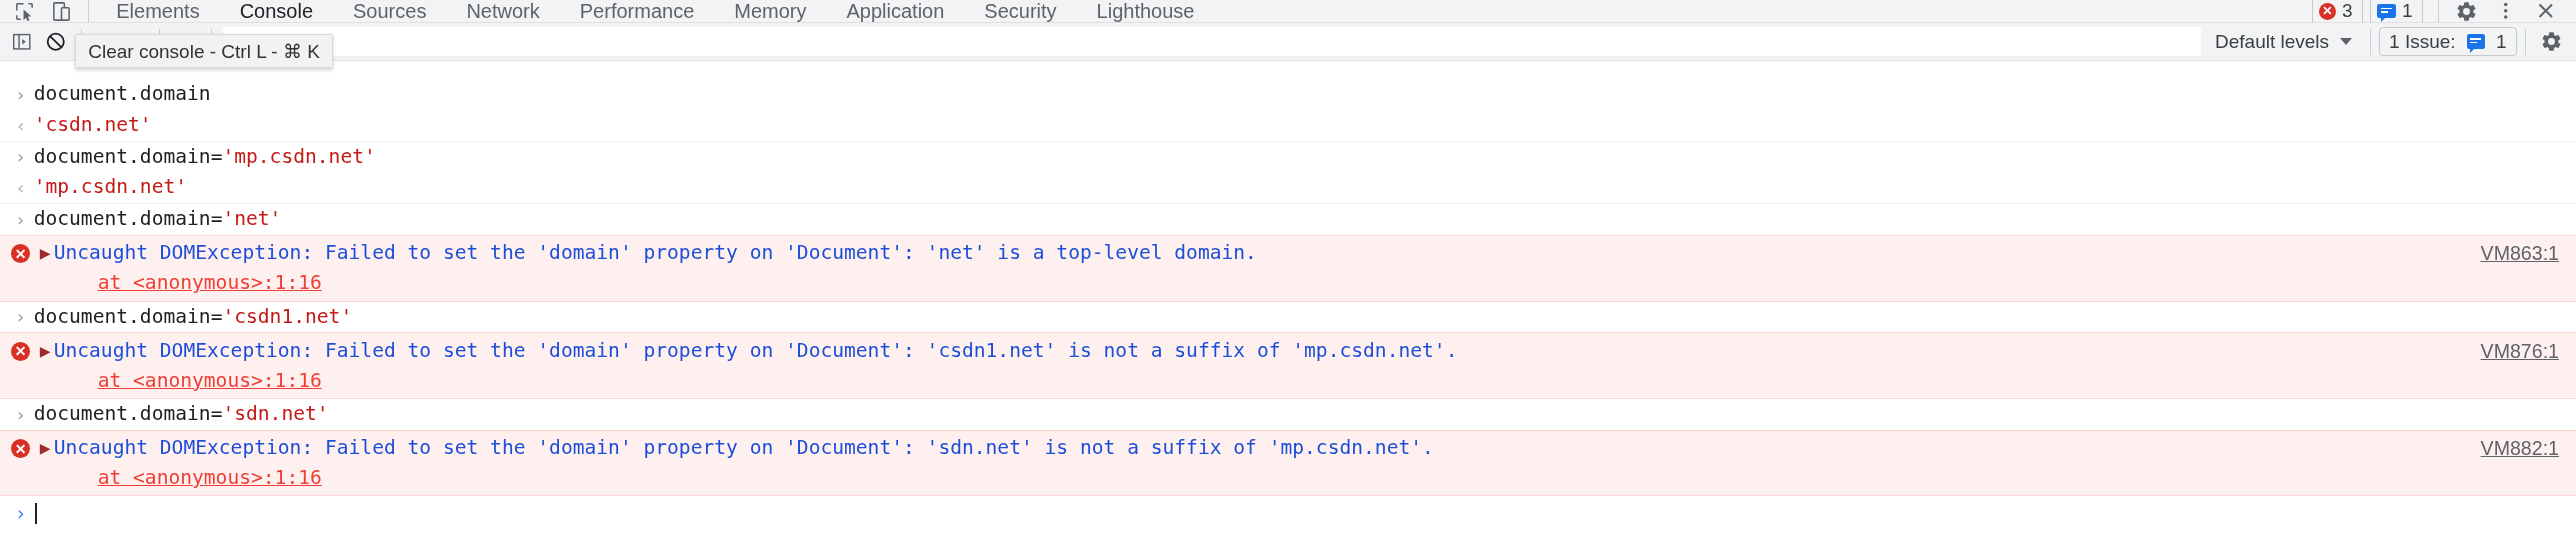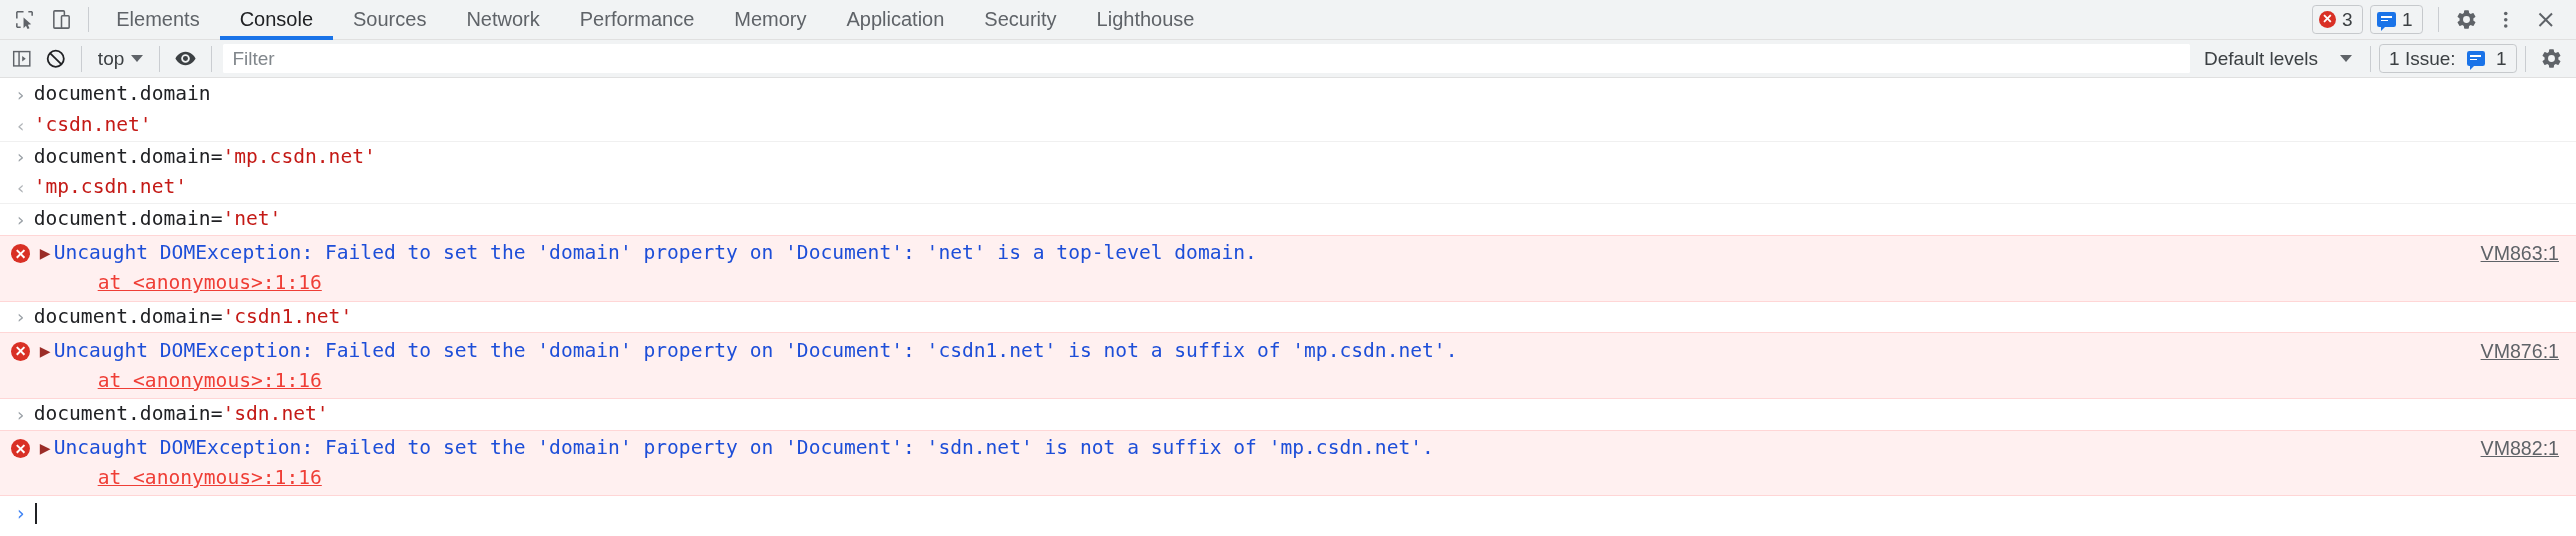--- a/index.html
+++ b/index.html
@@ -8,21 +8,21 @@
     width: 2576px; height: 537px;
     background: #ffffff;
     font-family: "Liberation Sans", sans-serif;
     overflow: hidden;
   }
 
   
   .devtools { width: 2576px; height: 537px; position: relative; background: #fff; }
 
   .tabbar {
-    height: 40px;
+    height: 23px;
     background: #f1f3f4;
     display: flex;
     align-items: center;
     padding: 0 0 0 6.1px;
     border-bottom: 0.8px solid #e0e0e0;
     position: relative;
   }
   .tb-icon {
     width: 37px; height: 37px;
     display: flex; align-items: center; justify-content: center;
@@ -144,21 +144,21 @@
     border: none;
     border-radius: 1.5px;
     font-size: 19px;
     color: #202124;
     padding: 0 9.2px;
     font-family: "Liberation Sans", sans-serif;
     outline: none;
   }
   .filter-input::placeholder { color: #80868b; }
   .levels-select {
-    display: flex; align-items: center; gap: 22px;
+    display: flex; align-items: center; gap: 11px;
     font-size: 19px; color: #3c4043;
     padding: 3.1px 9.2px;
     cursor: pointer;
     white-space: nowrap;
   }
   .issues-badge {
     display: flex; align-items: center; gap: 11px;
     border: 0.8px solid #c6c9cc;
     border-radius: 3.8px;
     padding: 2.3px 9.2px;
@@ -417,20 +417,21 @@
 
     <div class="ct-sep"></div>
 
     <div class="ct-btn">
       <svg width="23" height="23" viewBox="0 0 24 24" fill="#5f6368">
         <path d="M19.14 12.94a7.5 7.5 0 0 0 0-1.88l2.03-1.58a.5.5 0 0 0 .12-.64l-1.92-3.32a.5.5 0 0 0-.6-.22l-2.39.96a7.3 7.3 0 0 0-1.62-.94l-.36-2.54a.5.5 0 0 0-.5-.42h-3.84a.5.5 0 0 0-.5.42l-.36 2.54c-.58.24-1.12.56-1.62.94l-2.39-.96a.5.5 0 0 0-.6.22L2.67 8.84a.5.5 0 0 0 .12.64l2.03 1.58a7.5 7.5 0 0 0 0 1.88l-2.03 1.58a.5.5 0 0 0-.12.64l1.92 3.32c.13.22.39.3.6.22l2.39-.96c.5.38 1.04.7 1.62.94l.36 2.54c.04.24.25.42.5.42h3.84c.25 0 .46-.18.5-.42l.36-2.54c.58-.24 1.12-.56 1.62-.94l2.39.96c.22.08.47 0 .6-.22l1.92-3.32a.5.5 0 0 0-.12-.64l-2.03-1.58zM12 15.6A3.6 3.6 0 1 1 12 8.4a3.6 3.6 0 0 1 0 7.2z"></path>
       </svg>
     </div>
   </div>
 
+  <div class="tooltip">Clear console - Ctrl L - ⌘ K</div>
 
   <div class="console-body">
 
     <div class="row command">
       <span class="gutter">
           <span class="chev-in">›</span>
         </span>
       <span class="text">document.domain</span>
     </div>
 

